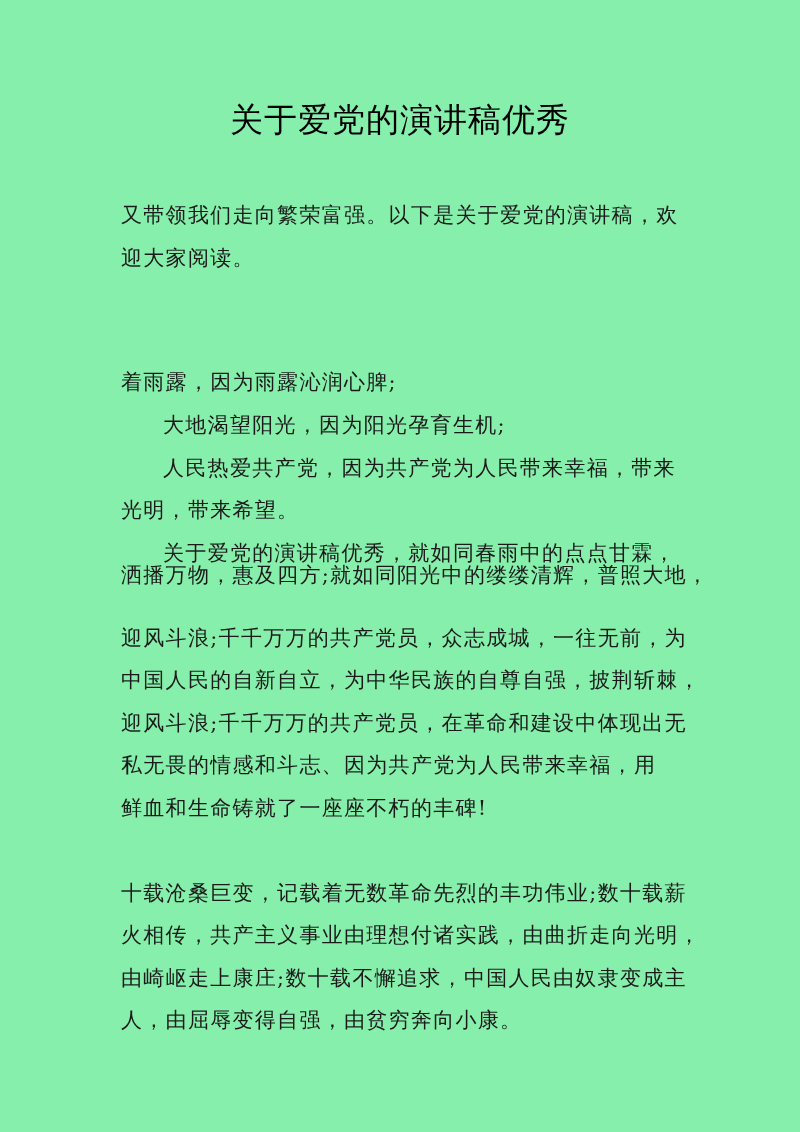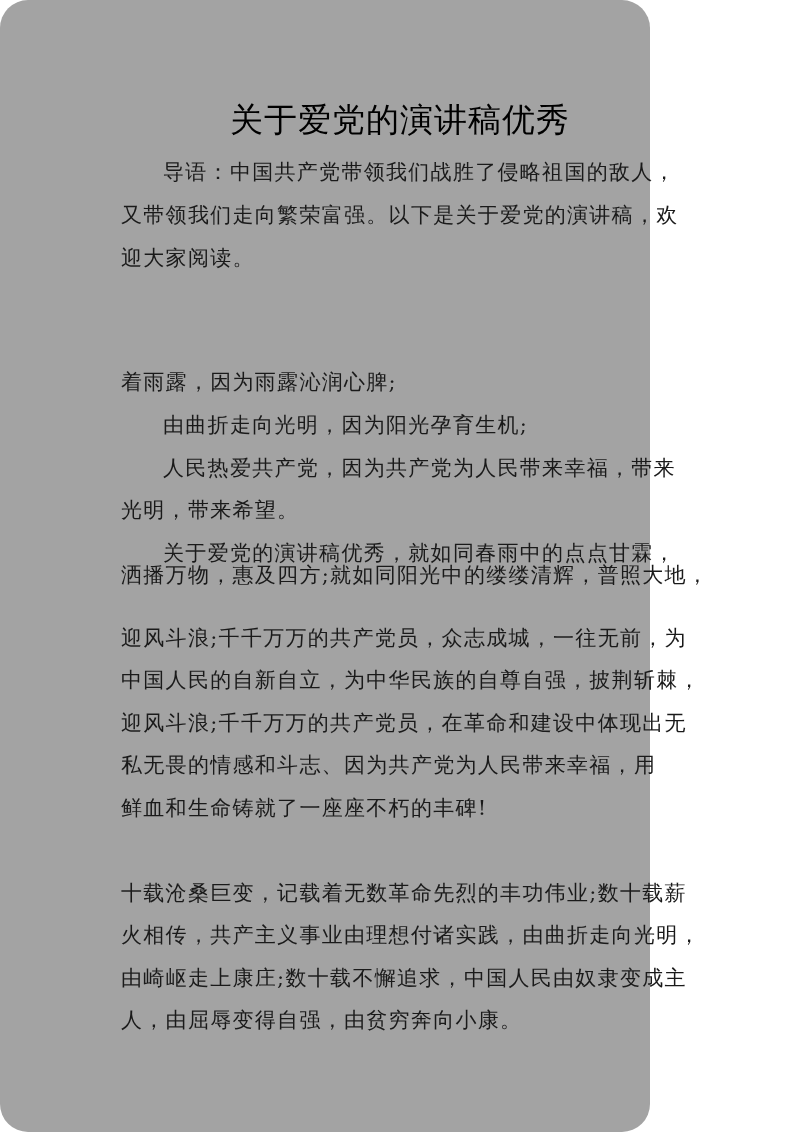--- a/index.html
+++ b/index.html
@@ -1,37 +1,36 @@
 <!DOCTYPE html>
 <html><head>
 <meta charset="utf-8">
 <style>
   html, body { margin: 0; padding: 0; background: #ffffff; }
   body { width: 800px; height: 1132px; overflow: hidden; position: relative;
          font-family: "DejaVu Serif", "Liberation Serif", serif; color: #111111; }
-  .page { position: absolute; left: 0; top: 0; width: 650px; height: 1132px; background: #a3a3a3; border-radius: 28px; }
+  .page { position: absolute; left: 0; top: 0; width: 800px; height: 1132px; background: #86efac; }
   .title { position: absolute; left: 0; width: 800px; top: 96px; text-align: center;
            font-family: "DejaVu Sans", "Liberation Sans", sans-serif;
            font-size: 33px; line-height: 48px; color: #000000; letter-spacing: 1px; }
   .line { position: absolute; left: 121px; font-size: 21px; line-height: 30px; white-space: pre;
           letter-spacing: 1.3px; color: #1a1a1a; }
   .indent { left: 163px; }
 </style>
 </head>
 <body>
 
 <div class="page">
   <div class="title">关于爱党的演讲稿优秀</div>
 
-  <div class="line indent" style="top:157px">导语：中国共产党带领我们战胜了侵略祖国的敌人，</div>
   <div class="line" style="top:200px">又带领我们走向繁荣富强。以下是关于爱党的演讲稿，欢</div>
   <div class="line" style="top:243px">迎大家阅读。</div>
 
   <div class="line" style="top:367px">着雨露，因为雨露沁润心脾;</div>
-  <div class="line indent" style="top:410px">由曲折走向光明，因为阳光孕育生机;</div>
+  <div class="line indent" style="top:410px">大地渴望阳光，因为阳光孕育生机;</div>
   <div class="line indent" style="top:453px">人民热爱共产党，因为共产党为人民带来幸福，带来</div>
   <div class="line" style="top:495px">光明，带来希望。</div>
   <div class="line indent" style="top:538px">关于爱党的演讲稿优秀，就如同春雨中的点点甘霖，</div>
   <div class="line" style="top:560px">洒播万物，惠及四方;就如同阳光中的缕缕清辉，普照大地，</div>
   <div class="line" style="top:623px">迎风斗浪;千千万万的共产党员，众志成城，一往无前，为</div>
   <div class="line" style="top:665px">中国人民的自新自立，为中华民族的自尊自强，披荆斩棘，</div>
   <div class="line" style="top:708px">迎风斗浪;千千万万的共产党员，在革命和建设中体现出无</div>
   <div class="line" style="top:750px">私无畏的情感和斗志、因为共产党为人民带来幸福，用</div>
   <div class="line" style="top:793px">鲜血和生命铸就了一座座不朽的丰碑!</div>
   <div class="line" style="top:878px">十载沧桑巨变，记载着无数革命先烈的丰功伟业;数十载薪</div>

